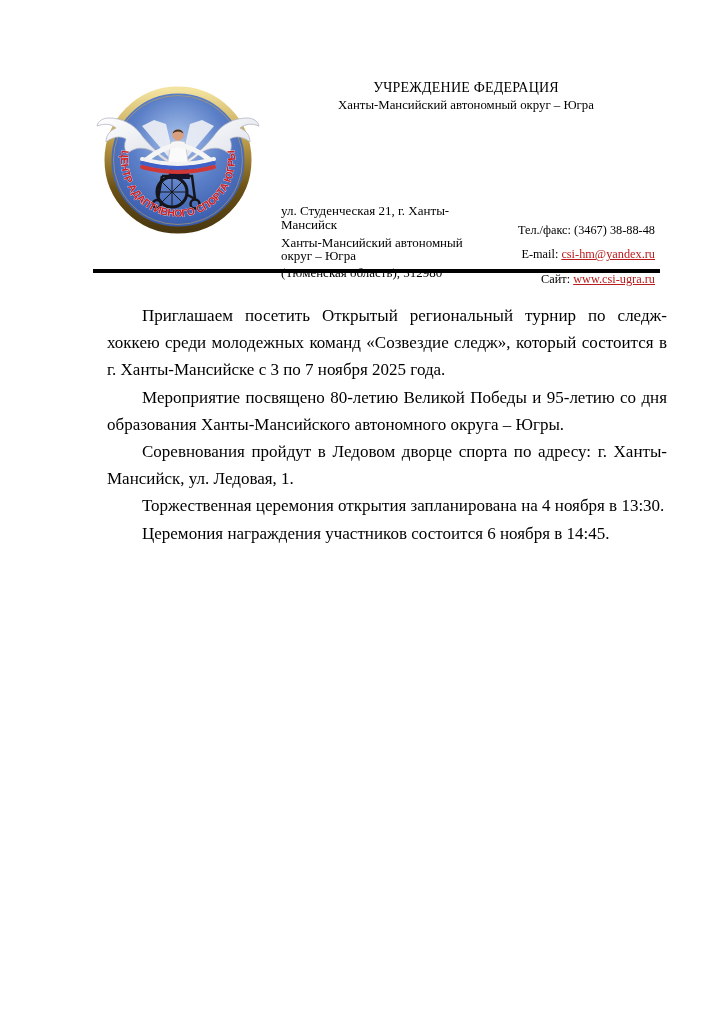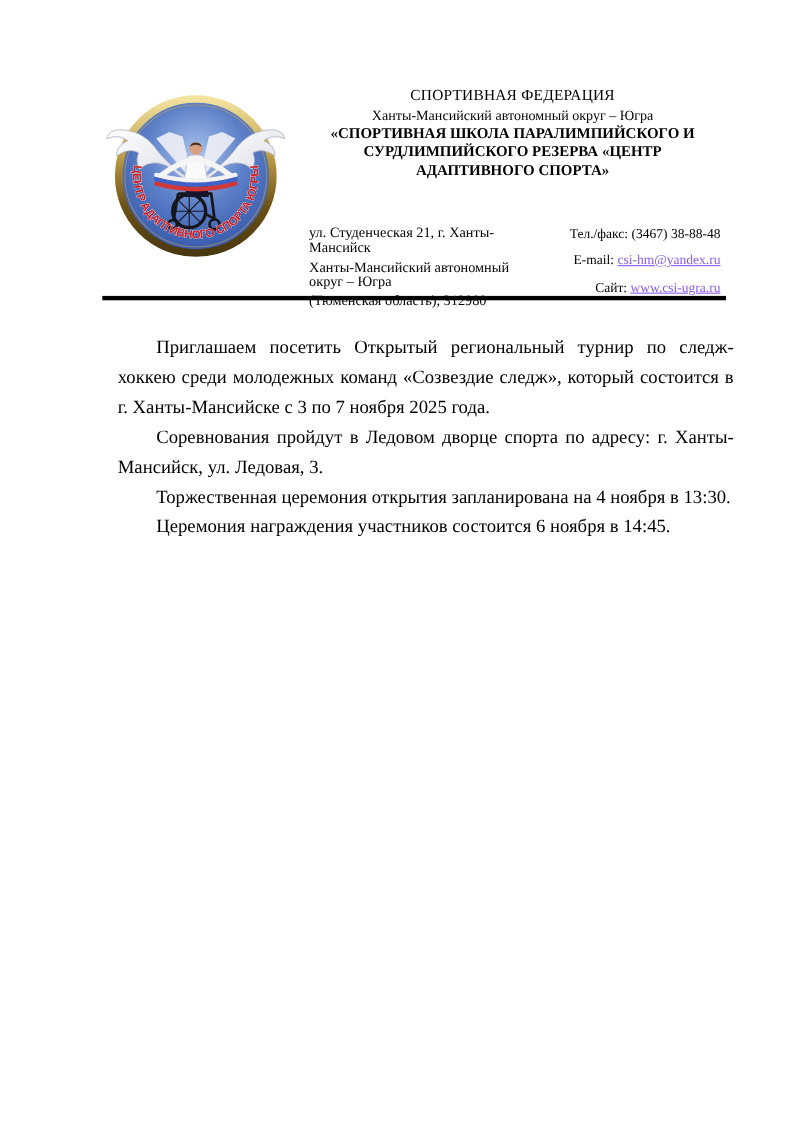--- a/index.html
+++ b/index.html
@@ -27,26 +27,26 @@
 
   
   .addr {
     position:absolute; left:281px; top:204px; width:202px;
     font-size:13px; line-height:13.8px;
   }
   .addr .a1 { margin-bottom:4px; }
   .addr .a3 { margin-top:3px; }
 
   .tel {
-    position:absolute; right:69px; top:206px; width:180px;
+    position:absolute; right:69px; top:224px; width:180px;
     font-size:12.3px; line-height:13.8px; text-align:right;
   }
   .tel .t1 { margin-bottom:10px; }
   .tel .t2 { margin-bottom:11px; }
-  a.doc-link { color:#8b5cf6; text-decoration:underline; cursor:pointer; }
+  a.doc-link { color:#b91c1c; text-decoration:underline; cursor:pointer; }
 
   
   .rule {
     position:absolute; left:93px; top:269px; width:567px; height:4px;
     background:#000;
   }
 
   
   .body-text {
     position:absolute; left:95px; top:302px; width:560px;
@@ -125,39 +125,39 @@
       </g>
 
       <path id="ringPath" d="M 26.2,72.1 A 57,57 0 1 0 137.8,72.1" fill="none"></path>
       <text font-family="Liberation Sans, sans-serif" font-size="10.5" font-weight="bold" fill="#d42020" stroke="#ffffff" stroke-width="0.45" paint-order="stroke">
         <textPath href="#ringPath" startOffset="2" textLength="198">ЦЕНТР АДАПТИВНОГО СПОРТА ЮГРЫ</textPath>
       </text>
     </svg>
   </div>
 
   <div class="org-header">
-    <div class="country">СПОРТИВНАЯ ФЕДЕРАЦИЯ</div>
+    <div class="country">УЧРЕЖДЕНИЕ ФЕДЕРАЦИЯ</div>
     <div class="region">Ханты-Мансийский автономный округ – Югра</div>
-    <div class="org-line">«СПОРТИВНАЯ ШКОЛА ПАРАЛИМПИЙСКОГО И СУРДЛИМПИЙСКОГО РЕЗЕРВА «ЦЕНТР АДАПТИВНОГО СПОРТА»</div>
   </div>
 
   <div class="addr">
     <div class="a1">ул. Студенческая 21, г. Ханты-Мансийск</div>
     <div class="a2">Ханты-Мансийский автономный округ – Югра</div>
     <div class="a3">(Тюменская область), 312980</div>
   </div>
 
   <div class="tel">
     <div class="t1">Тел./факс: (3467) 38-88-48</div>
     <div class="t2"><span>E-mail: </span><a class="doc-link">csi-hm@yandex.ru</a></div>
     <div class="t3"><span>Сайт: </span><a class="doc-link">www.csi-ugra.ru</a></div>
   </div>
 
   <div class="rule"></div>
 
   <div class="body-text">
     <p>Приглашаем посетить Открытый региональный турнир по следж-хоккею среди молодежных команд «Созвездие следж», который состоится в г. Ханты-Мансийске с 3 по 7 ноября 2025 года.</p>
-    <p>Соревнования пройдут в Ледовом дворце спорта по адресу: г. Ханты-Мансийск, ул. Ледовая, 3.</p>
+    <p>Мероприятие посвящено 80-летию Великой Победы и 95-летию со дня образования Ханты-Мансийского автономного округа – Югры.</p>
+    <p>Соревнования пройдут в Ледовом дворце спорта по адресу: г. Ханты-Мансийск, ул. Ледовая, 1.</p>
     <p>Торжественная церемония открытия запланирована на 4 ноября в 13:30.</p>
     <p>Церемония награждения участников состоится 6 ноября в 14:45.</p>
   </div>
 
 </div>
 
 </body></html>

